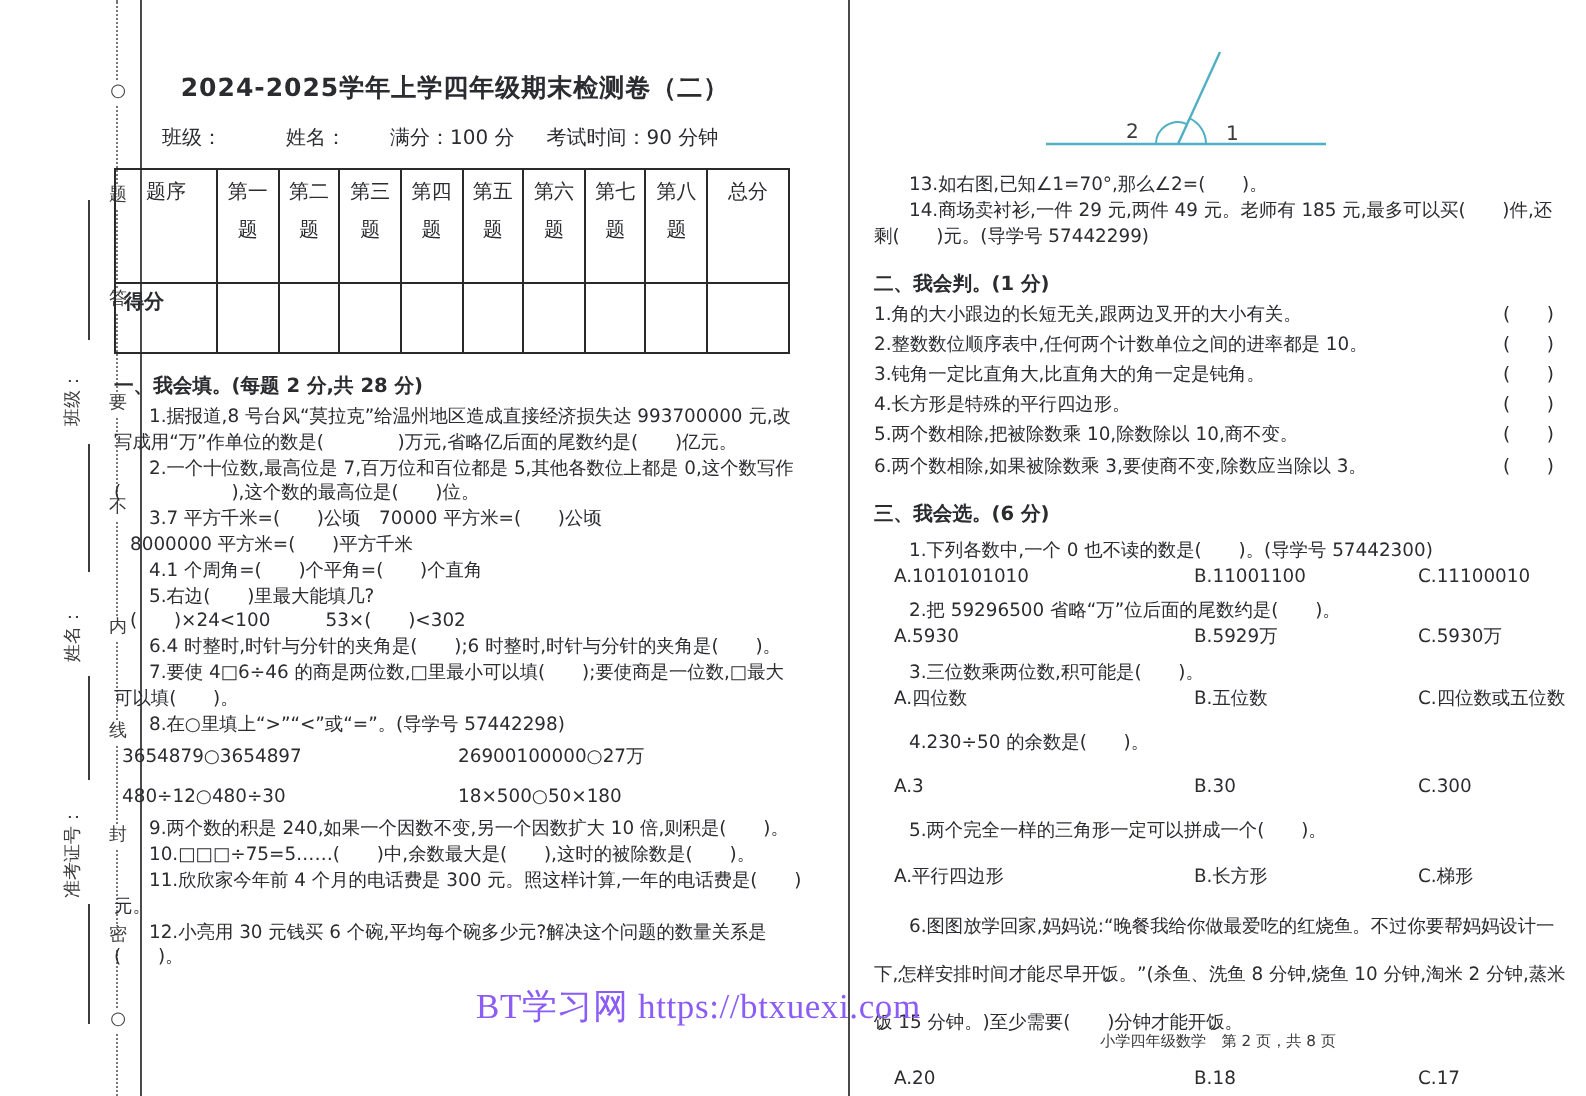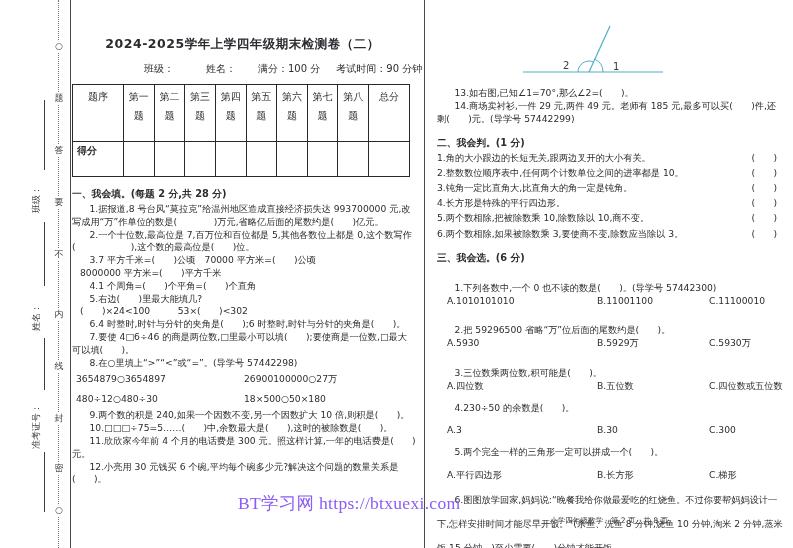--- a/index.html
+++ b/index.html
@@ -24,23 +24,23 @@
   }
   .sl-0{left:30px;top:213px;}
   .sl-1{left:30px;top:331px;}
   .sl-2{left:30px;top:449px;}
   .seal-blank{position:absolute;left:44px;width:1px;background:#3c3c3c;}
   .sb-0{top:100px;height:70px;}
   .sb-1{top:222px;height:64px;}
   .sb-2{top:338px;height:52px;}
   .sb-3{top:452px;height:60px;}
   
-  .page1{position:absolute;left:72px;top:0;width:341px;}
+  .page1{position:absolute;left:57px;top:0;width:341px;}
   .p1-title{margin-top:36px;text-align:center;font-size:12.5px;font-weight:bold;letter-spacing:.5px;}
-  .info-row{margin-top:9px;padding-left:24px;font-size:10px;white-space:nowrap;margin-left:48px;}
+  .info-row{margin-top:9px;padding-left:24px;font-size:10px;white-space:nowrap;}
   .info-item{display:inline-block;}
   .info-0{margin-right:32px;}
   .info-1{margin-right:22px;}
   .info-2{margin-right:16px;}
   table.score{margin-top:8px;border-collapse:collapse;width:338px;table-layout:fixed;}
   table.score th,table.score td{border:1px solid #2a2a2a;font-size:10px;padding:2px 1px;}
   table.score .head th{height:52px;vertical-align:top;line-height:1.9;font-weight:normal;}
   table.score .head th.c0,table.score .head th.ctotal{font-weight:normal;}
   table.score .c0{width:48px;}
   table.score .ctotal{width:38px;}
@@ -51,21 +51,21 @@
   .sub{padding-left:8px;}
   .pairs{display:grid;grid-template-columns:168px 1fr;padding-left:4px;line-height:20px;}
   
   .page2{position:absolute;left:437px;top:0;width:348px;font-size:9.2px;line-height:13.2px;}
   .diagram{position:absolute;left:80px;top:20px;width:152px;height:64px;}
   .diagram text{font-size:10px;fill:#3a3a3a;font-family:"DejaVu Sans",sans-serif;}
   .p2-body{margin-top:86px;}
   .judge{display:flex;justify-content:space-between;padding-right:8px;line-height:15.2px;}
   .jt{flex:1;}
   .jb{white-space:nowrap;margin-left:6px;}
-  .choice{margin-top:16px;}
+  .choice{margin-top:4px;}
   .opts{display:grid;grid-template-columns:150px 112px 1fr;padding-left:10px;}
   .ch-3{margin-top:9px;}
   .ch-3 .opts,.ch-4 .opts,.ch-5 .opts{margin-top:9px;}
   .ch-4{margin-top:9px;}
   .ch-5{margin-top:7px;}
   .ch-5 .stem{line-height:24px;text-indent:1.9em;}
   
   .footer{position:absolute;font-size:7.6px;color:#3a3a3a;text-align:center;white-space:nowrap;}
   .footer.f1{left:72px;width:341px;top:513px;}
   .footer.f2{left:430px;width:358px;top:516px;}

